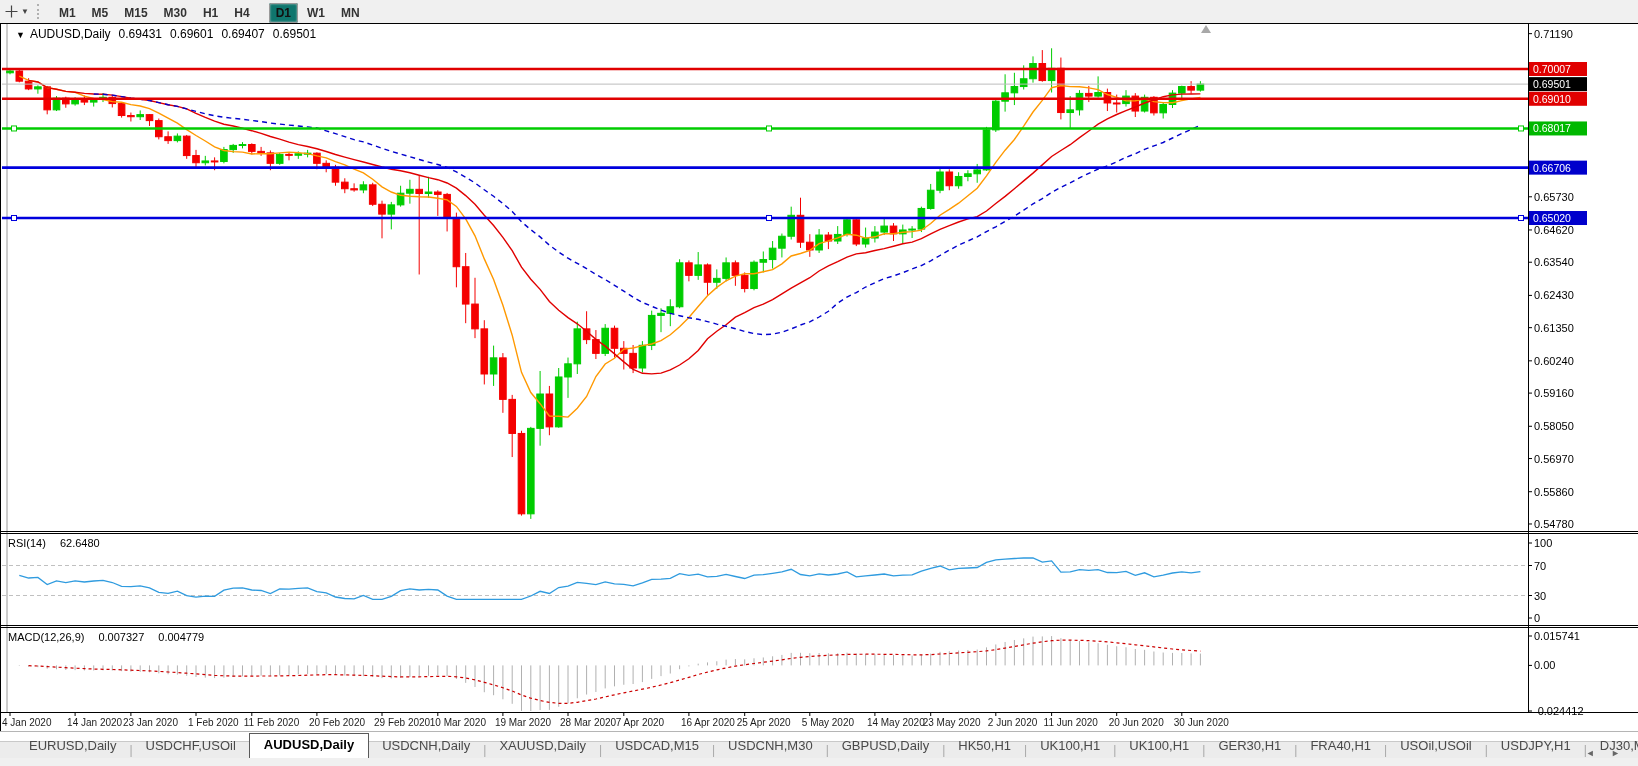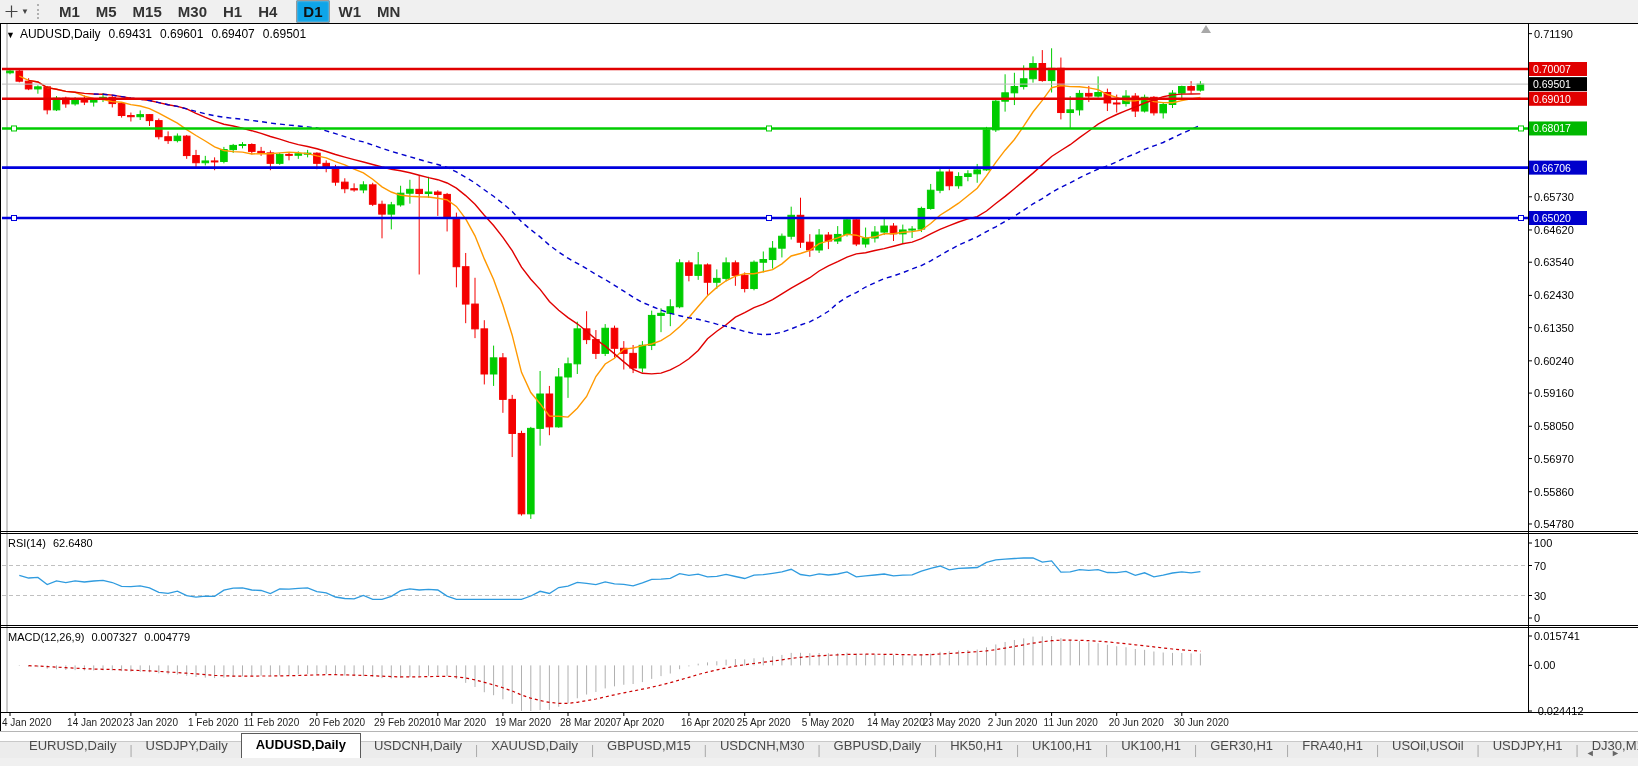--- a/index.html
+++ b/index.html
@@ -7,32 +7,32 @@
        font-family:"Liberation Sans",sans-serif;overflow:hidden}
   svg{position:absolute;top:0;left:0;z-index:1;font-family:"Liberation Sans",sans-serif}
 
   
   #toolbar{position:absolute;top:0;left:0;right:0;height:23px;background:#f0f0f0;
            display:flex;align-items:center;padding-left:4px;z-index:3}
   .toolicon{display:flex;align-items:center;margin-right:1px}
   .caret{font-size:8px;color:#444;margin:0 4px 0 1px}
   .grip{width:4px;height:15px;border-left:2px dotted #b0b0b0;margin:0 8px 0 4px}
   .vsep{width:1px;height:17px;background:#c6c6c6;margin:0 5px}
-  .tfbtn{font-size:15px;font-weight:700;color:#333;padding:2px 6px;margin:0 1px;
+  .tfbtn{font-size:12px;font-weight:700;color:#333;padding:2px 6px;margin:0 1px;
          border:1px solid transparent;border-radius:2px;min-width:20px;text-align:center}
-  .tfbtn.active{background:#0ea5e9;border-color:#9a9a9a;box-shadow:inset 0 0 2px #c5c5c5;color:#111}
+  .tfbtn.active{background:#0f766e;border-color:#9a9a9a;box-shadow:inset 0 0 2px #c5c5c5;color:#111}
 
   
-  #title{position:absolute;top:27px;left:6px;font-size:12px;color:#000;z-index:2;white-space:nowrap}
+  #title{position:absolute;top:27px;left:16px;font-size:12px;color:#000;z-index:2;white-space:nowrap}
   #title .tri{font-size:9px;margin-right:5px;color:#000}
   #title .num{margin-left:8px}
   #rsilabel,#macdlabel{position:absolute;left:8px;font-size:11px;color:#000;z-index:2;white-space:nowrap}
   #rsilabel{top:537px}
   #macdlabel{top:631px}
-  #rsilabel .val,#macdlabel .val{margin-left:7px}
+  #rsilabel .val,#macdlabel .val{margin-left:14px}
 
   
   #tabbar{position:absolute;left:0;right:0;top:741px;height:17px;background:#ececec;
           border-top:1px solid #c9c9c9;display:flex;align-items:flex-end;
           padding-left:16px;box-sizing:border-box;z-index:3}
   .tab{font-size:13px;color:#4a4a4a;padding:4px 13px 5px;white-space:nowrap}
   .tab.active{background:#fff;border:1px solid #5a5a5a;border-bottom:none;font-weight:700;
               color:#000;padding:3px 14px 6px;margin-top:-2px}
   .tabsep{color:#a8a8a8;font-size:12px;align-self:center;padding-bottom:1px}
   #scrollbtns{position:absolute;right:18px;top:748px;z-index:4;color:#666;font-size:9px}
@@ -585,27 +585,27 @@
   <span>RSI(14)</span><span class="val">62.6480</span>
 </div>
 
 <div id="macdlabel">
   <span>MACD(12,26,9)</span><span class="val">0.007327</span><span class="val">0.004779</span>
 </div>
 
 <div id="tabbar">
     <span class="tab">EURUSD,Daily</span>
     <span class="tabsep">|</span>
-    <span class="tab">USDJPY,Daily</span>
+    <span class="tab">USDCHF,USOil</span>
     <span class="tab active">AUDUSD,Daily</span>
     <span class="tab">USDCNH,Daily</span>
     <span class="tabsep">|</span>
     <span class="tab">XAUUSD,Daily</span>
     <span class="tabsep">|</span>
-    <span class="tab">GBPUSD,M15</span>
+    <span class="tab">USDCAD,M15</span>
     <span class="tabsep">|</span>
     <span class="tab">USDCNH,M30</span>
     <span class="tabsep">|</span>
     <span class="tab">GBPUSD,Daily</span>
     <span class="tabsep">|</span>
     <span class="tab">HK50,H1</span>
     <span class="tabsep">|</span>
     <span class="tab">UK100,H1</span>
     <span class="tabsep">|</span>
     <span class="tab">UK100,H1</span>

